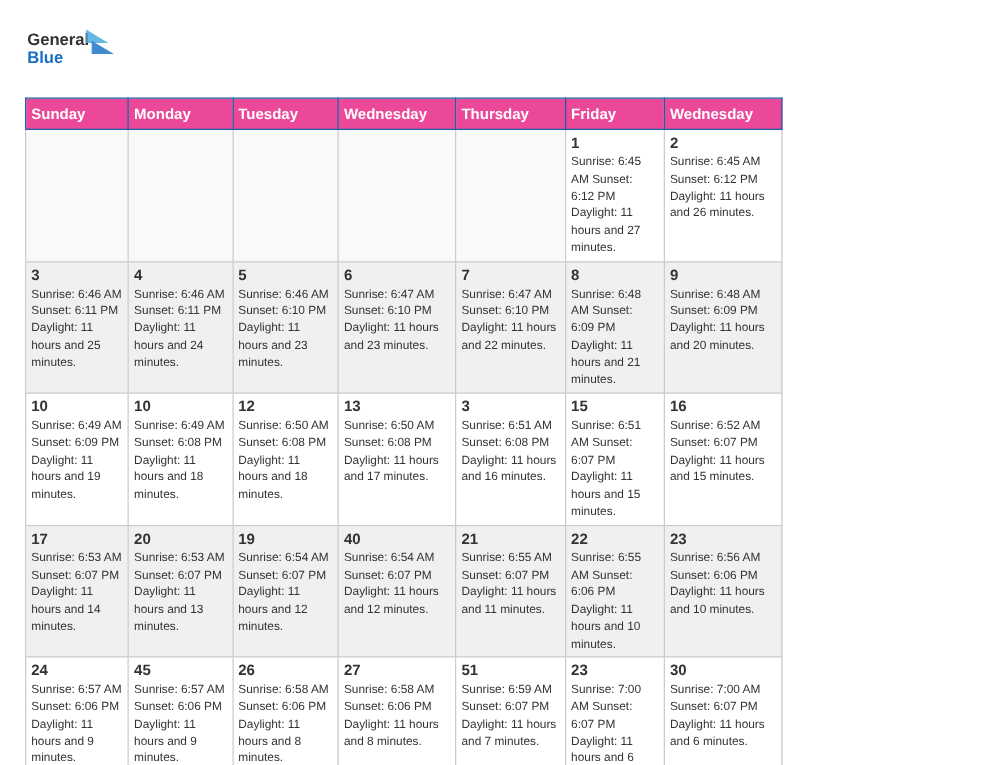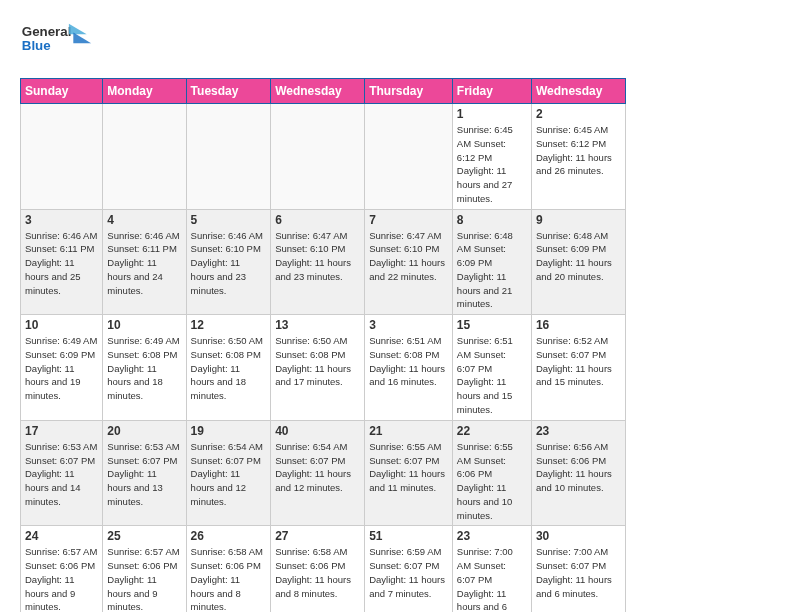--- a/index.html
+++ b/index.html
@@ -295,21 +295,21 @@
         </tr>
         <tr>
           <td class="">
             <span class="day-num">24</span>
             <div class="day-info">Sunrise: 6:57 AM
 Sunset: 6:06 PM
 Daylight: 11 hours
 and 9 minutes.</div>
           </td>
           <td class="">
-            <span class="day-num">25</span>
+            <span class="day-num">45</span>
             <div class="day-info">Sunrise: 6:57 AM
 Sunset: 6:06 PM
 Daylight: 11 hours
 and 9 minutes.</div>
           </td>
           <td class="">
             <span class="day-num">26</span>
             <div class="day-info">Sunrise: 6:58 AM
 Sunset: 6:06 PM
 Daylight: 11 hours

